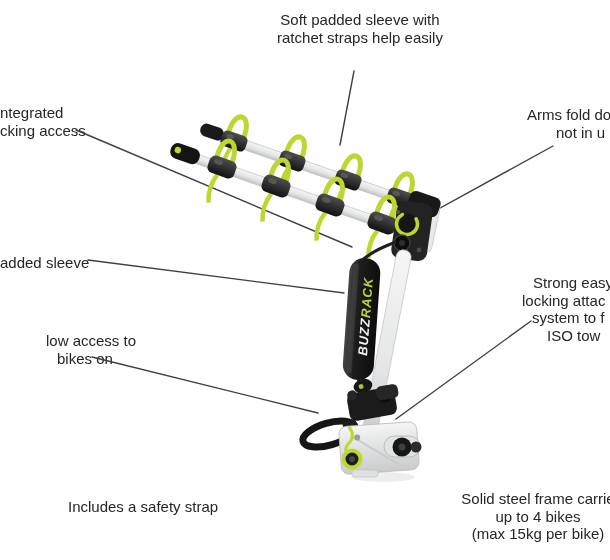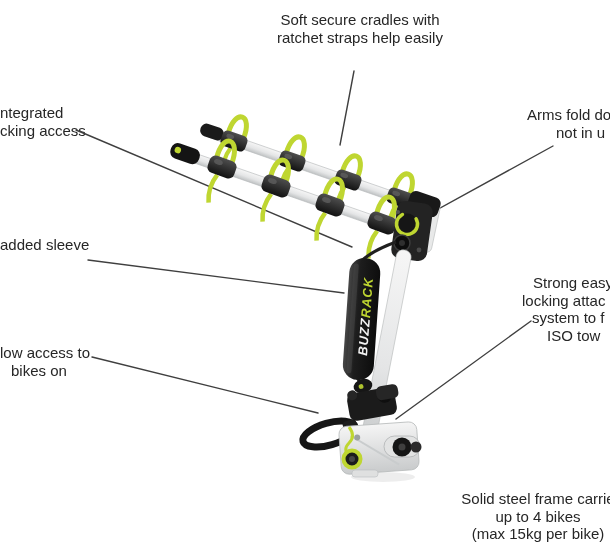--- a/index.html
+++ b/index.html
@@ -18,50 +18,51 @@
   .note.center{text-align:center;}
   svg{position:absolute;left:0;top:0;}
   .leader{stroke:var(--leader);stroke-width:1.4;stroke-linecap:round;}
 </style>
 </head>
 <body>
 
 <div id="canvas">
 
   <div class="note center" style="left:265px;top:11px;width:190px;">
-    <div>Soft secure cradles with</div>
+    <div>Soft padded sleeve with</div>
     <div>ratchet straps help easily</div>
   </div>
 
   <div class="note" style="left:0;top:104px;">
     <div>ntegrated</div>
     <div>cking access</div>
   </div>
 
   <div class="note" style="left:527px;top:106px;">
     <div>Arms fold dow</div>
     <div style="margin-left:29px;">not in u</div>
   </div>
 
-  <div class="note" style="left:0;top:236px;text-align:right;">
+  <div class="note" style="left:0;top:254px;text-align:right;">
     <div>added sleeve</div>
   </div>
 
   <div class="note" style="left:522px;top:274px;line-height:17.5px;">
     <div style="margin-left:11px;">Strong easy</div>
     <div>locking attac</div>
     <div style="margin-left:10px;">system to f</div>
     <div style="margin-left:25px;">ISO tow</div>
   </div>
 
-  <div class="note" style="left:0;top:344px;">
+  <div class="note" style="left:0;top:332px;padding-left:46px;">
     <div>low access to</div>
     <div style="margin-left:11px;">bikes on</div>
   </div>
 
+  <div class="note" style="left:68px;top:498px;">Includes a safety strap</div>
 
   <div class="note center" style="left:455px;top:490px;width:166px;line-height:17.5px;">
     <div>Solid steel frame carrie</div>
     <div>up to 4 bikes</div>
     <div>(max 15kg per bike)</div>
   </div>
 
   <svg width="610" height="560" viewBox="0 0 610 560">
     <defs>
       <linearGradient id="tubeG" x1="0" y1="0" x2="0" y2="1">

